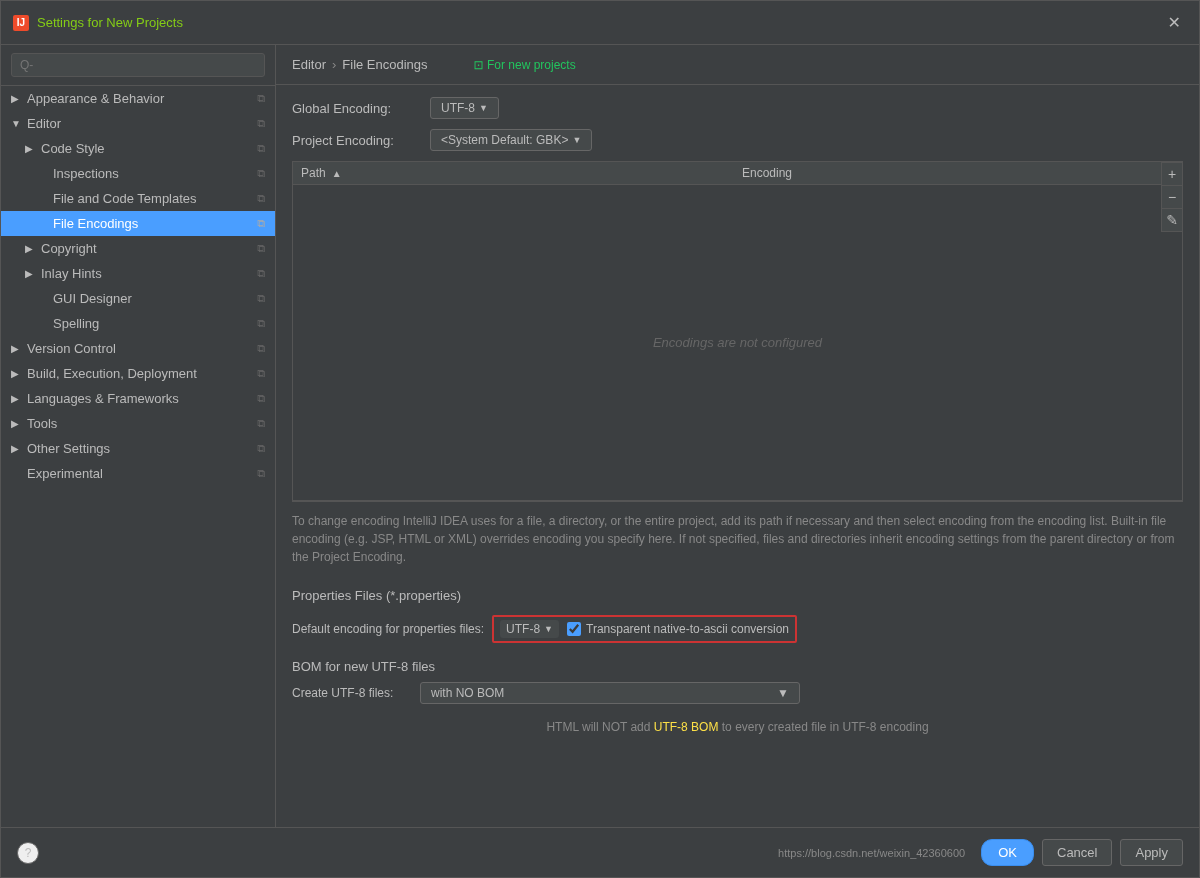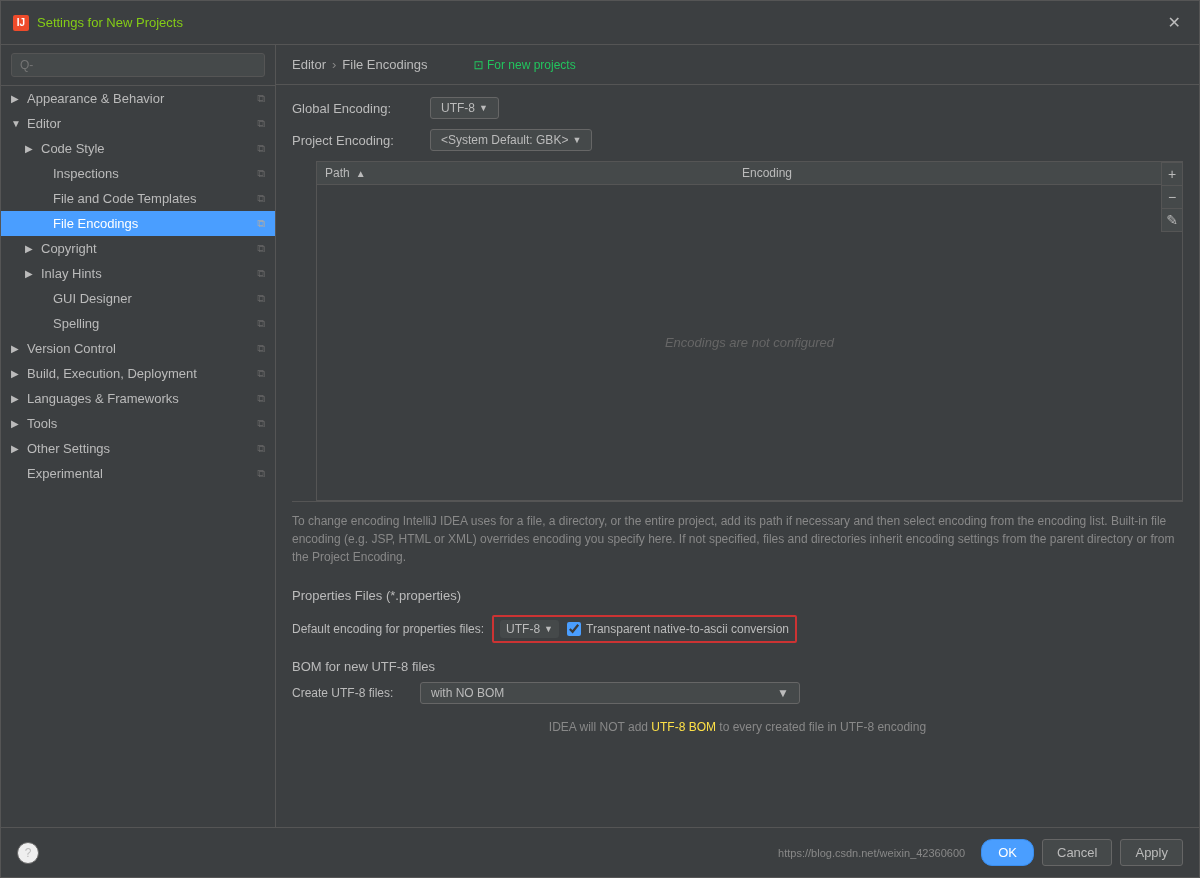--- a/index.html
+++ b/index.html
@@ -177,21 +177,20 @@
       align-items: center;
       gap: 4px;
     }
     .select-arrow { font-size: 9px; }
     .table-container {
       position: relative;
       border: 1px solid #555;
       height: 340px;
       display: flex;
       flex-direction: column;
-      margin-left: 24px;
     }
     .table-header {
       display: flex;
       background: #45494a;
       border-bottom: 1px solid #555;
       padding: 4px 8px;
       font-size: 12px;
       color: #bbb;
     }
     .table-col-path {
@@ -557,21 +556,21 @@
         <div class="bom-section">
           <div class="section-title">BOM for new UTF-8 files</div>
           <div class="setting-row">
             <span class="bom-label">Create UTF-8 files:</span>
             <button class="wide-select">
               <span>with NO BOM</span>
               <span>▼</span>
             </button>
           </div>
           <div class="bom-note">
-            <span>IDEA will NOT add </span><span class="highlight">UTF-8 BOM</span><span> to every created file in UTF-8 encoding</span>
+            <span>HTML will NOT add </span><span class="highlight">UTF-8 BOM</span><span> to every created file in UTF-8 encoding</span>
           </div>
         </div>
 
       </div>
     </div>
   </div>
 
   <div class="dialog-footer">
     <div class="footer-left">
       <button class="help-btn">?</button>

